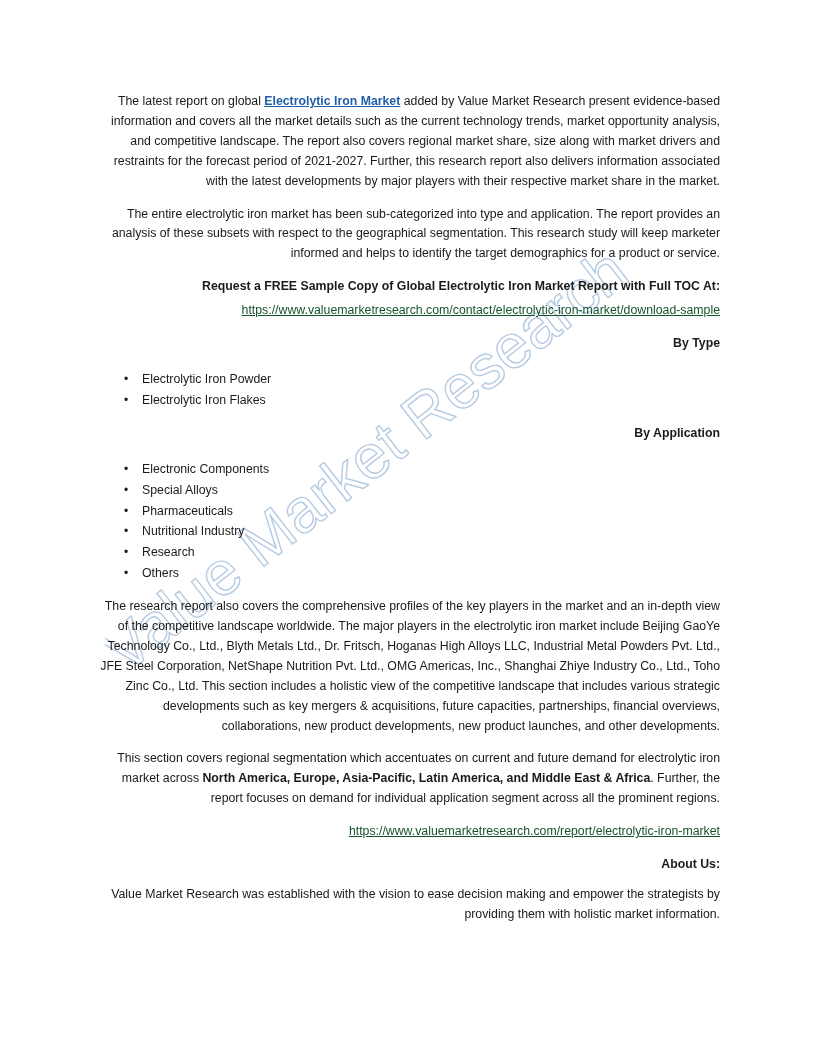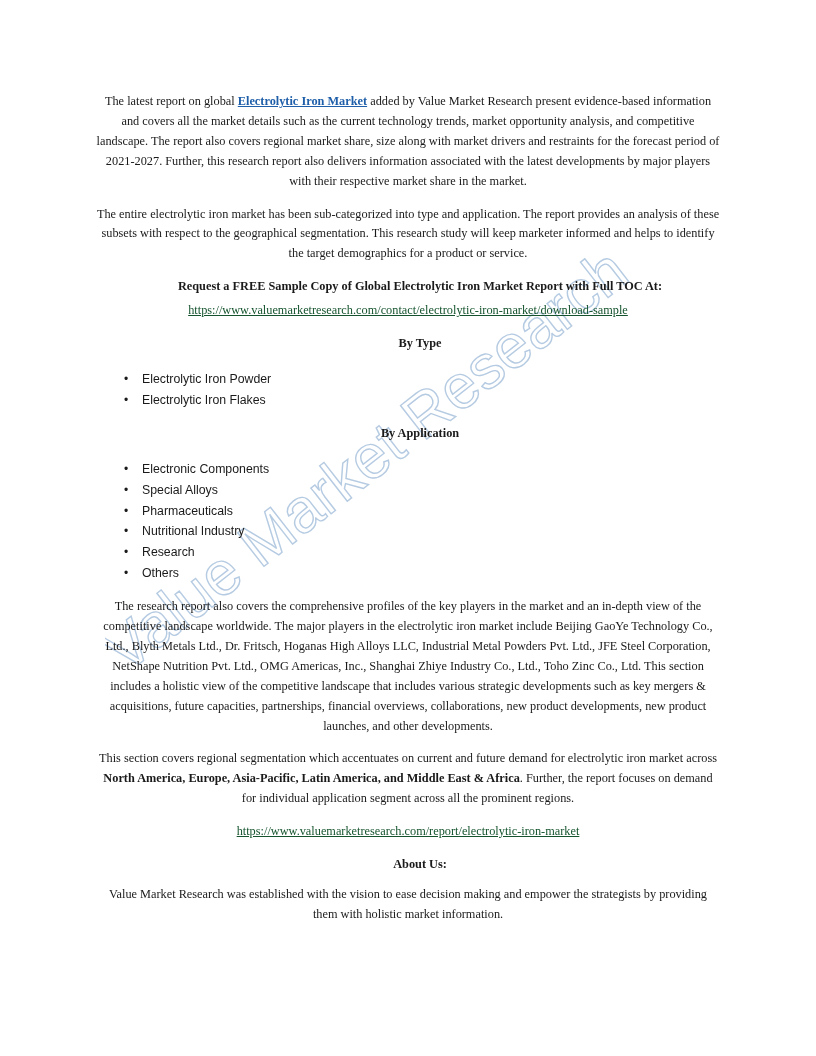--- a/index.html
+++ b/index.html
@@ -24,22 +24,21 @@
     left: 96px;
     top: 92px;
     width: 624px;
     font-size: 12.3px;
     line-height: 1.62;
     color: #1a1a1a;
     z-index: 2;
   }
   p {
     margin: 0 0 13px 0;
-    text-align: center;
-    font-family: Liberation Serif, serif;
+    text-align: right;
   }
   p.tight {
     margin-bottom: 4px;
   }
   .bold {
     font-weight: bold;
   }
   a.link {
     color: #14532d;
     text-decoration: underline;

